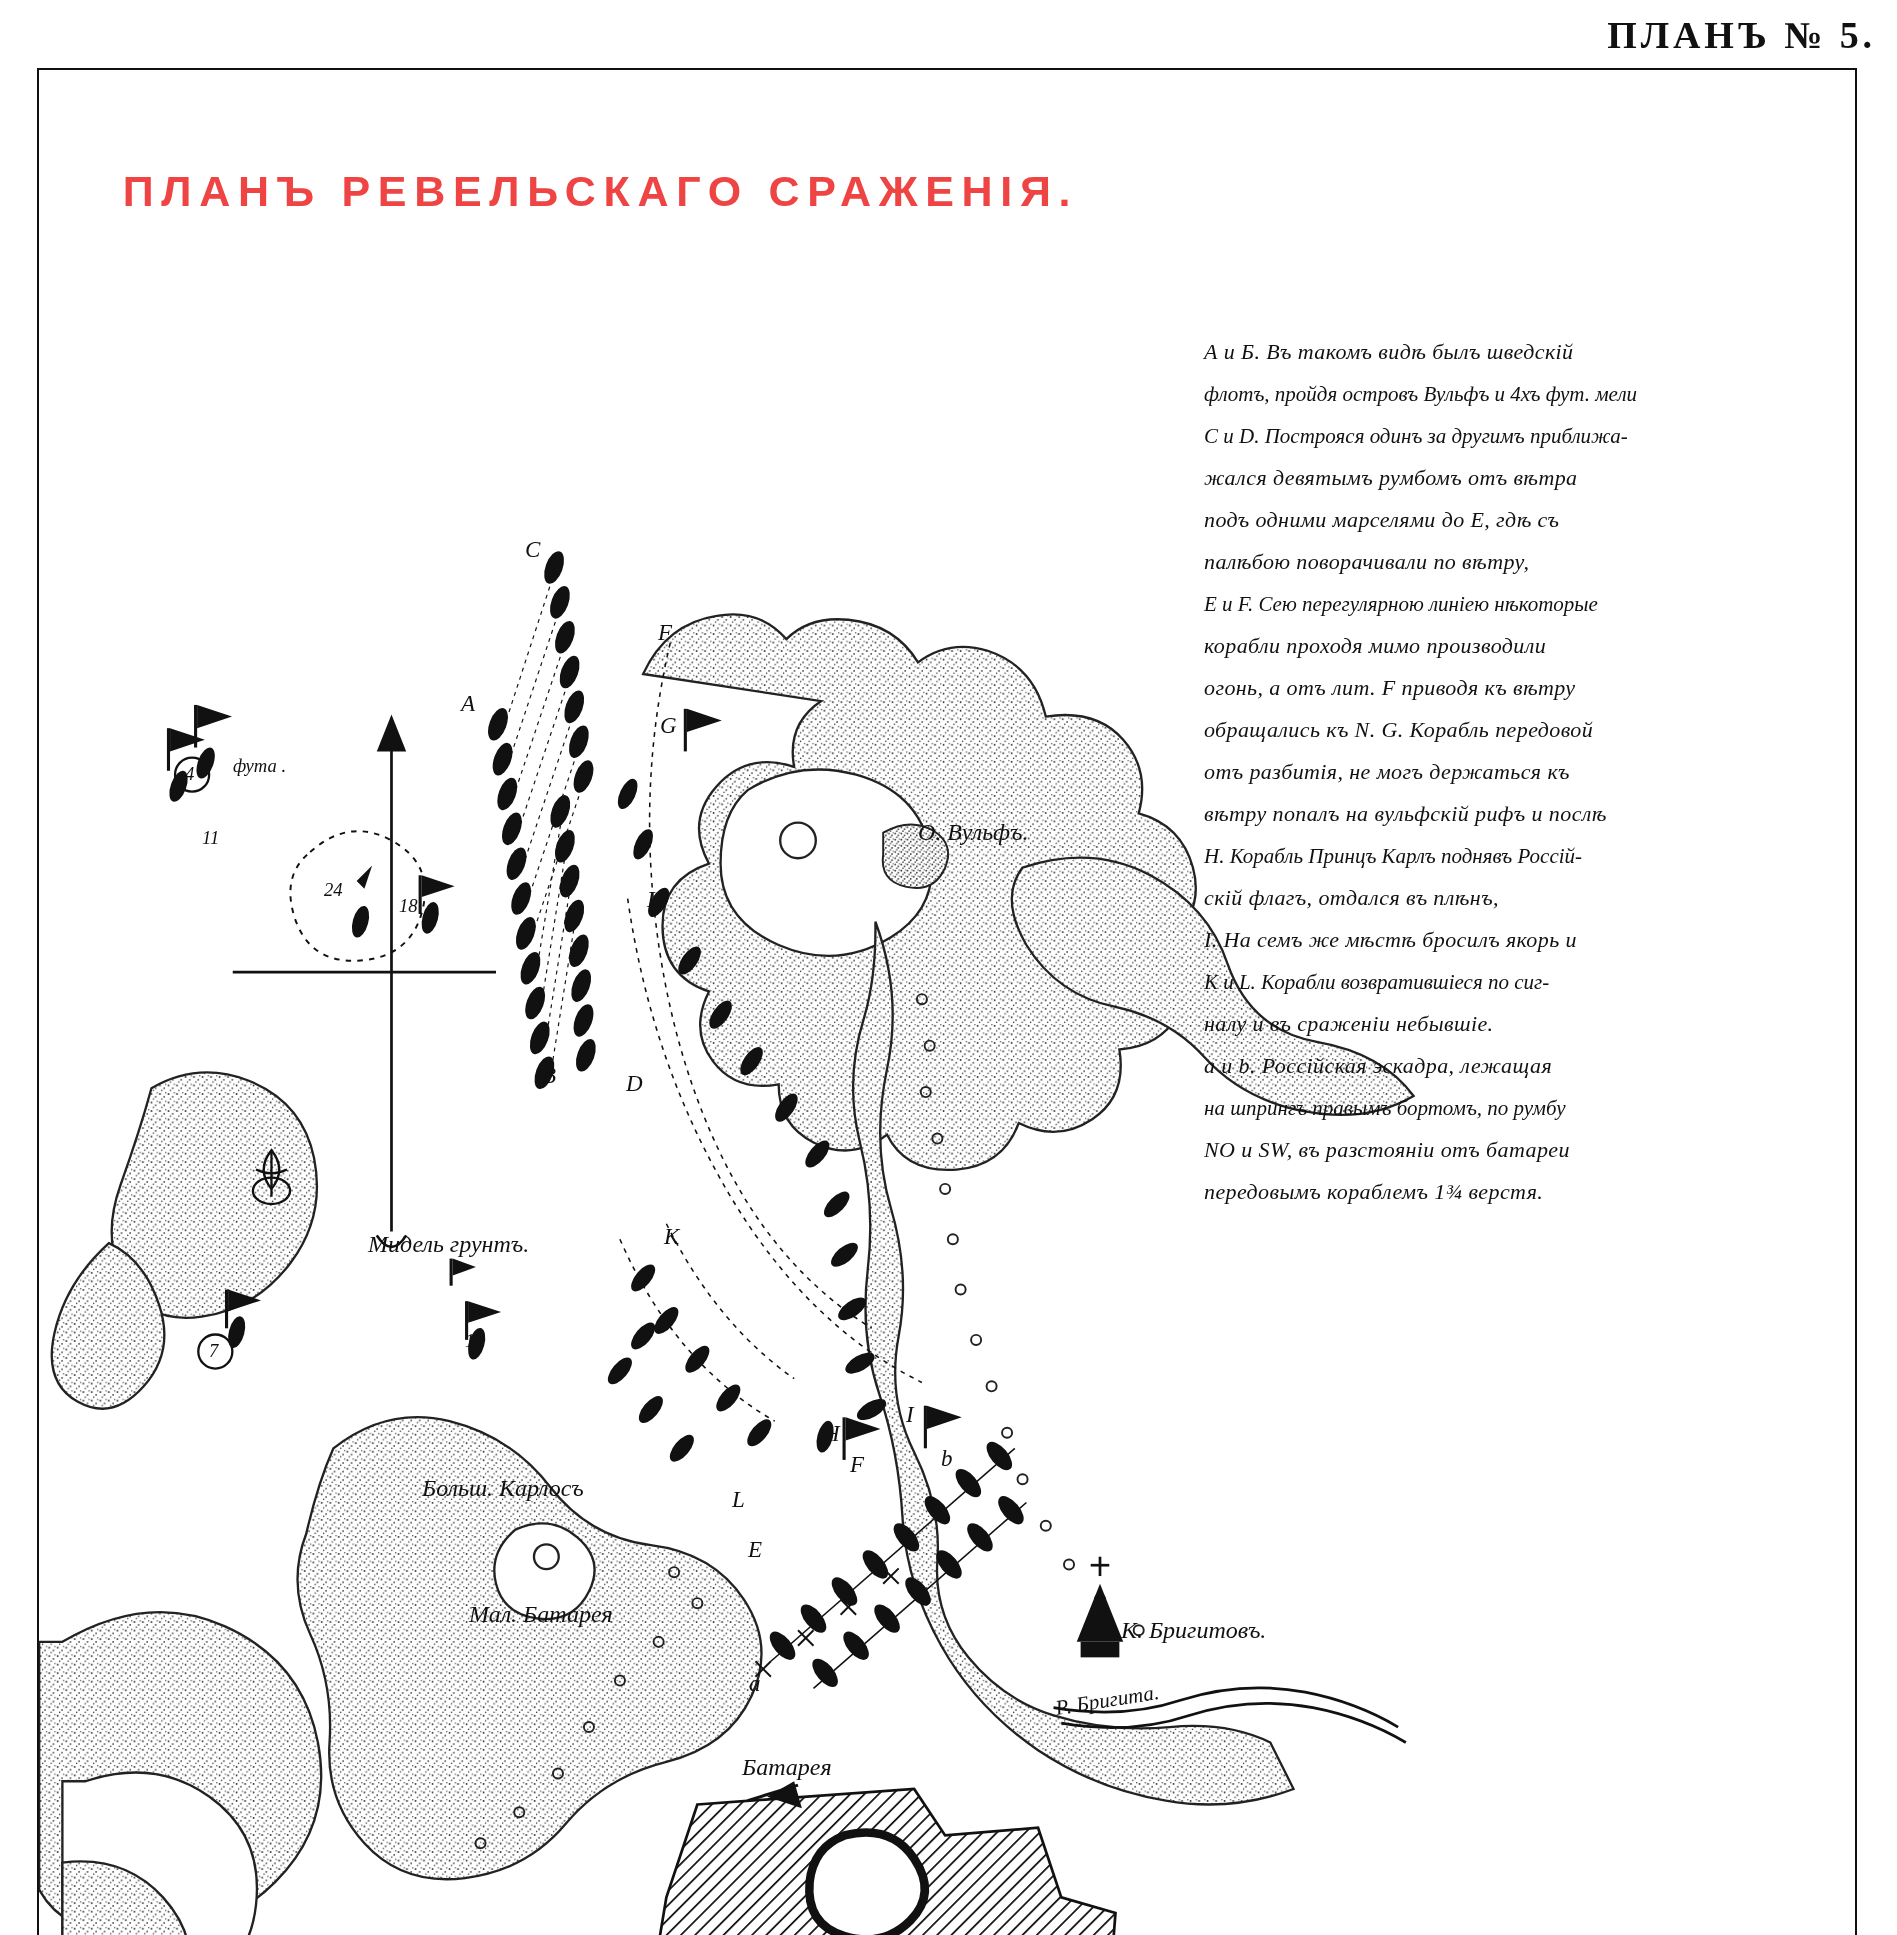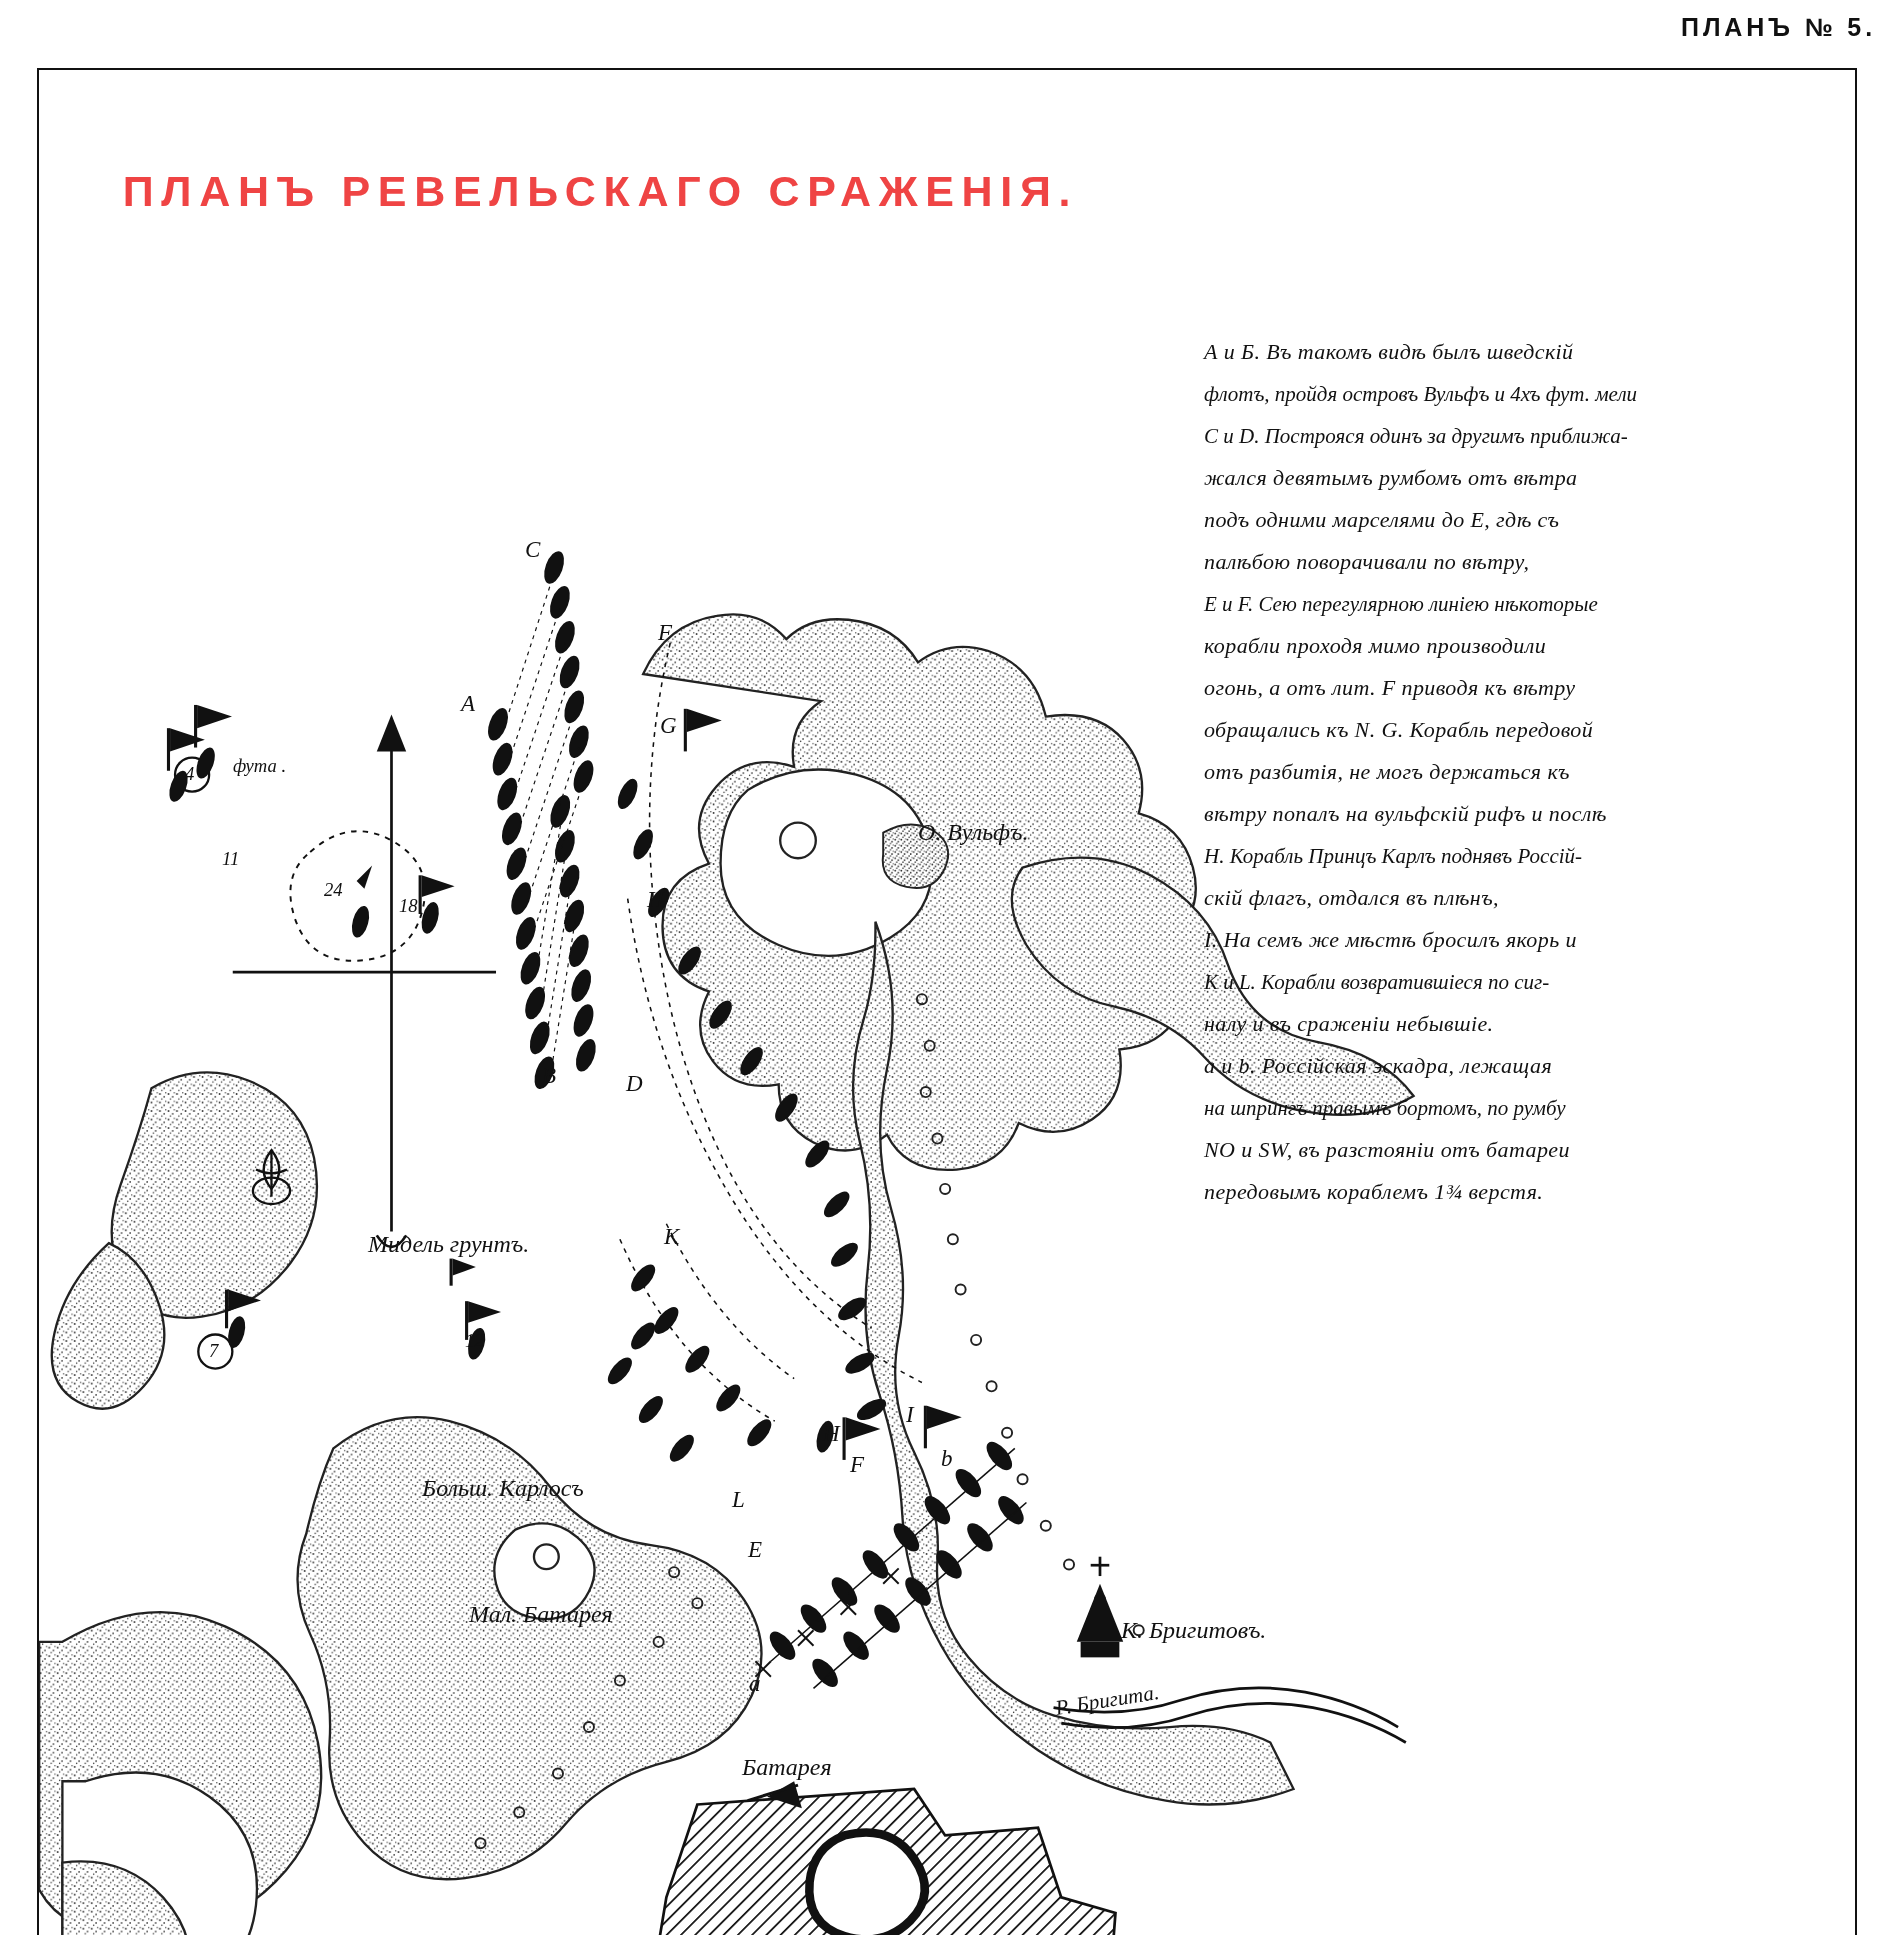--- a/index.html
+++ b/index.html
@@ -14,22 +14,22 @@
     color: #111111;
     position: relative;
     overflow: hidden;
   }
 
   
   .plate-number {
     position: absolute;
     top: 13px;
     right: 22px;
-    font-family: Liberation Sans, sans-serif;
-    font-size: 25px;
+    font-family: Liberation Serif, serif;
+    font-size: 38px;
     font-weight: 700;
     letter-spacing: 3.9px;
     color: #111;
     white-space: nowrap;
   }
 
   
   .map-frame {
     position: absolute;
     left: 37px;
@@ -431,21 +431,21 @@
   <div class="lbl lbl-letter" style="left:625px; top:1154px;">K</div>
   <div class="lbl lbl-letter" style="left:784px; top:1351px;">H</div>
   <div class="lbl lbl-letter" style="left:867px; top:1332px;">I</div>
   <div class="lbl lbl-letter" style="left:811px; top:1382px;">F</div>
   <div class="lbl lbl-letter" style="left:693px; top:1417px;">L</div>
   <div class="lbl lbl-letter" style="left:709px; top:1467px;">E</div>
   <div class="lbl lbl-letter" style="left:902px; top:1376px;">b</div>
   <div class="lbl lbl-letter" style="left:710px; top:1601px;">a</div>
 
   <div class="lbl lbl-small" style="left:146px; top:693px;">4</div>
-  <div class="lbl lbl-small" style="left:163px; top:778px;margin-left:20px;">11</div>
+  <div class="lbl lbl-small" style="left:163px; top:757px;">11</div>
   <div class="lbl lbl-small" style="left:285px; top:809px;">24</div>
   <div class="lbl lbl-small" style="left:360px; top:825px;">18</div>
   <div class="lbl lbl-small" style="left:426px; top:1260px;">12</div>
   <div class="lbl lbl-small" style="left:170px; top:1270px;">7</div>
 
   <div class="legend">
     <div class="legend-line">А и Б. Въ такомъ видѣ былъ шведскій</div>
     <div class="legend-line tight">флотъ, пройдя островъ Вульфъ и 4хъ фут. мели</div>
     <div class="legend-line tight">С и D. Построяся одинъ за другимъ приближа-</div>
     <div class="legend-line">жался девятымъ румбомъ отъ вѣтра</div>

